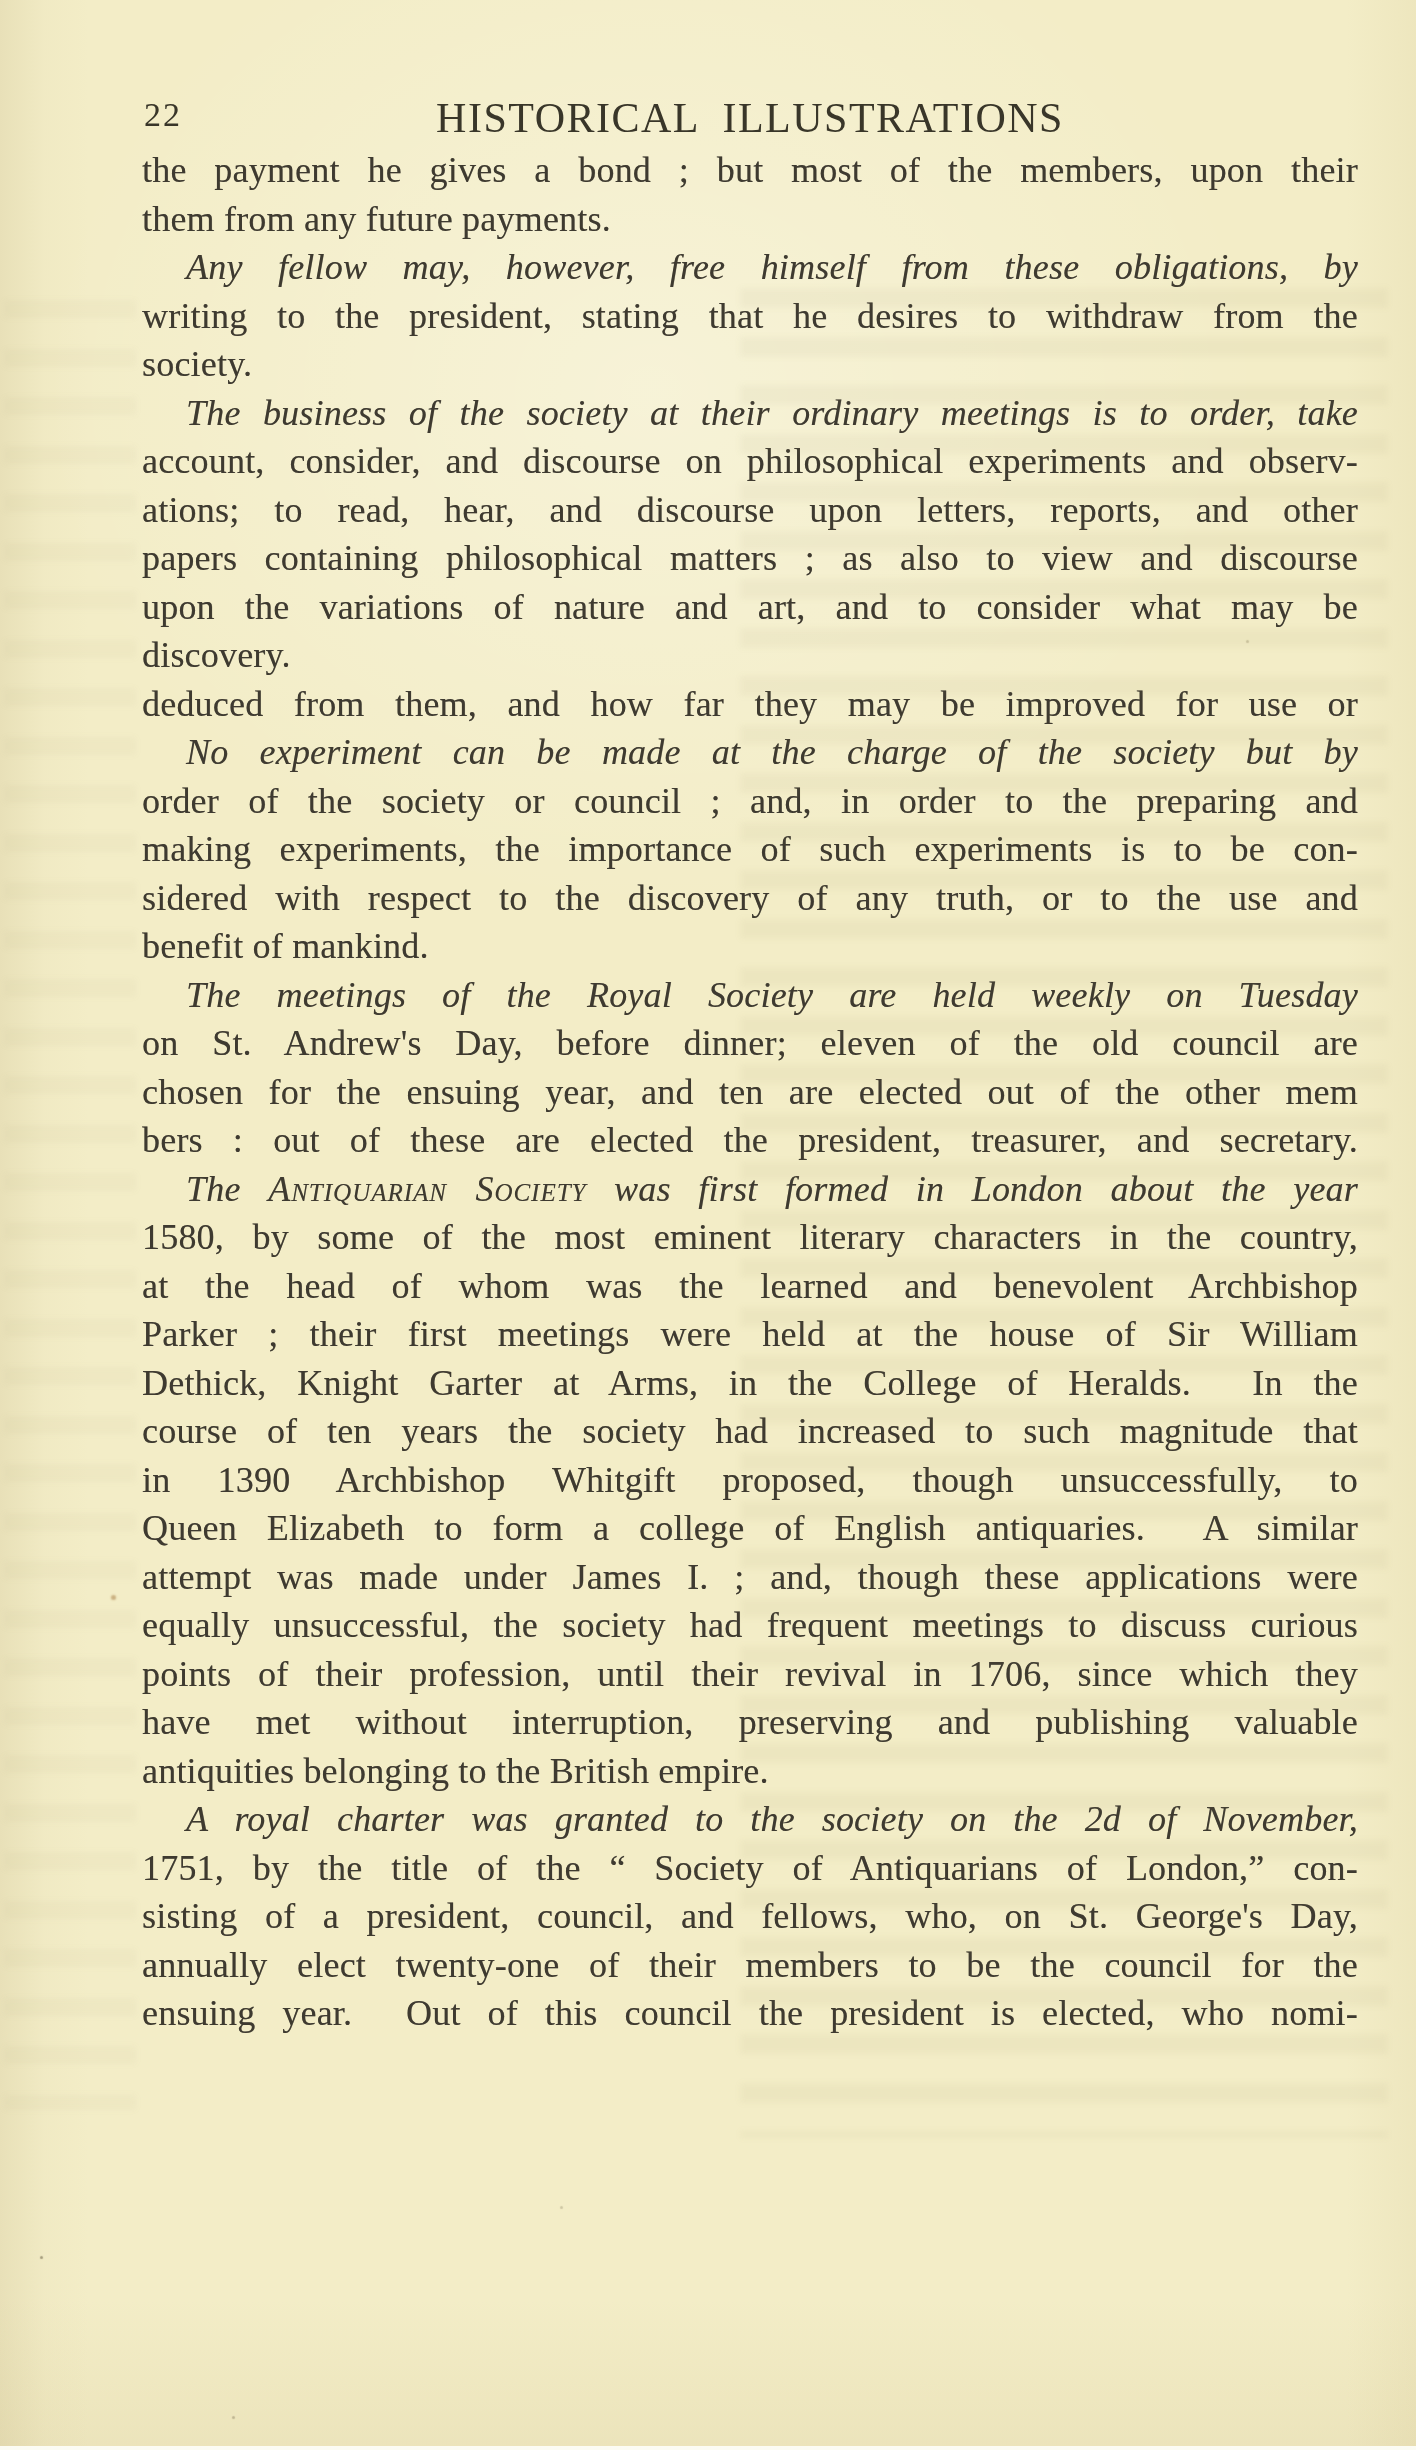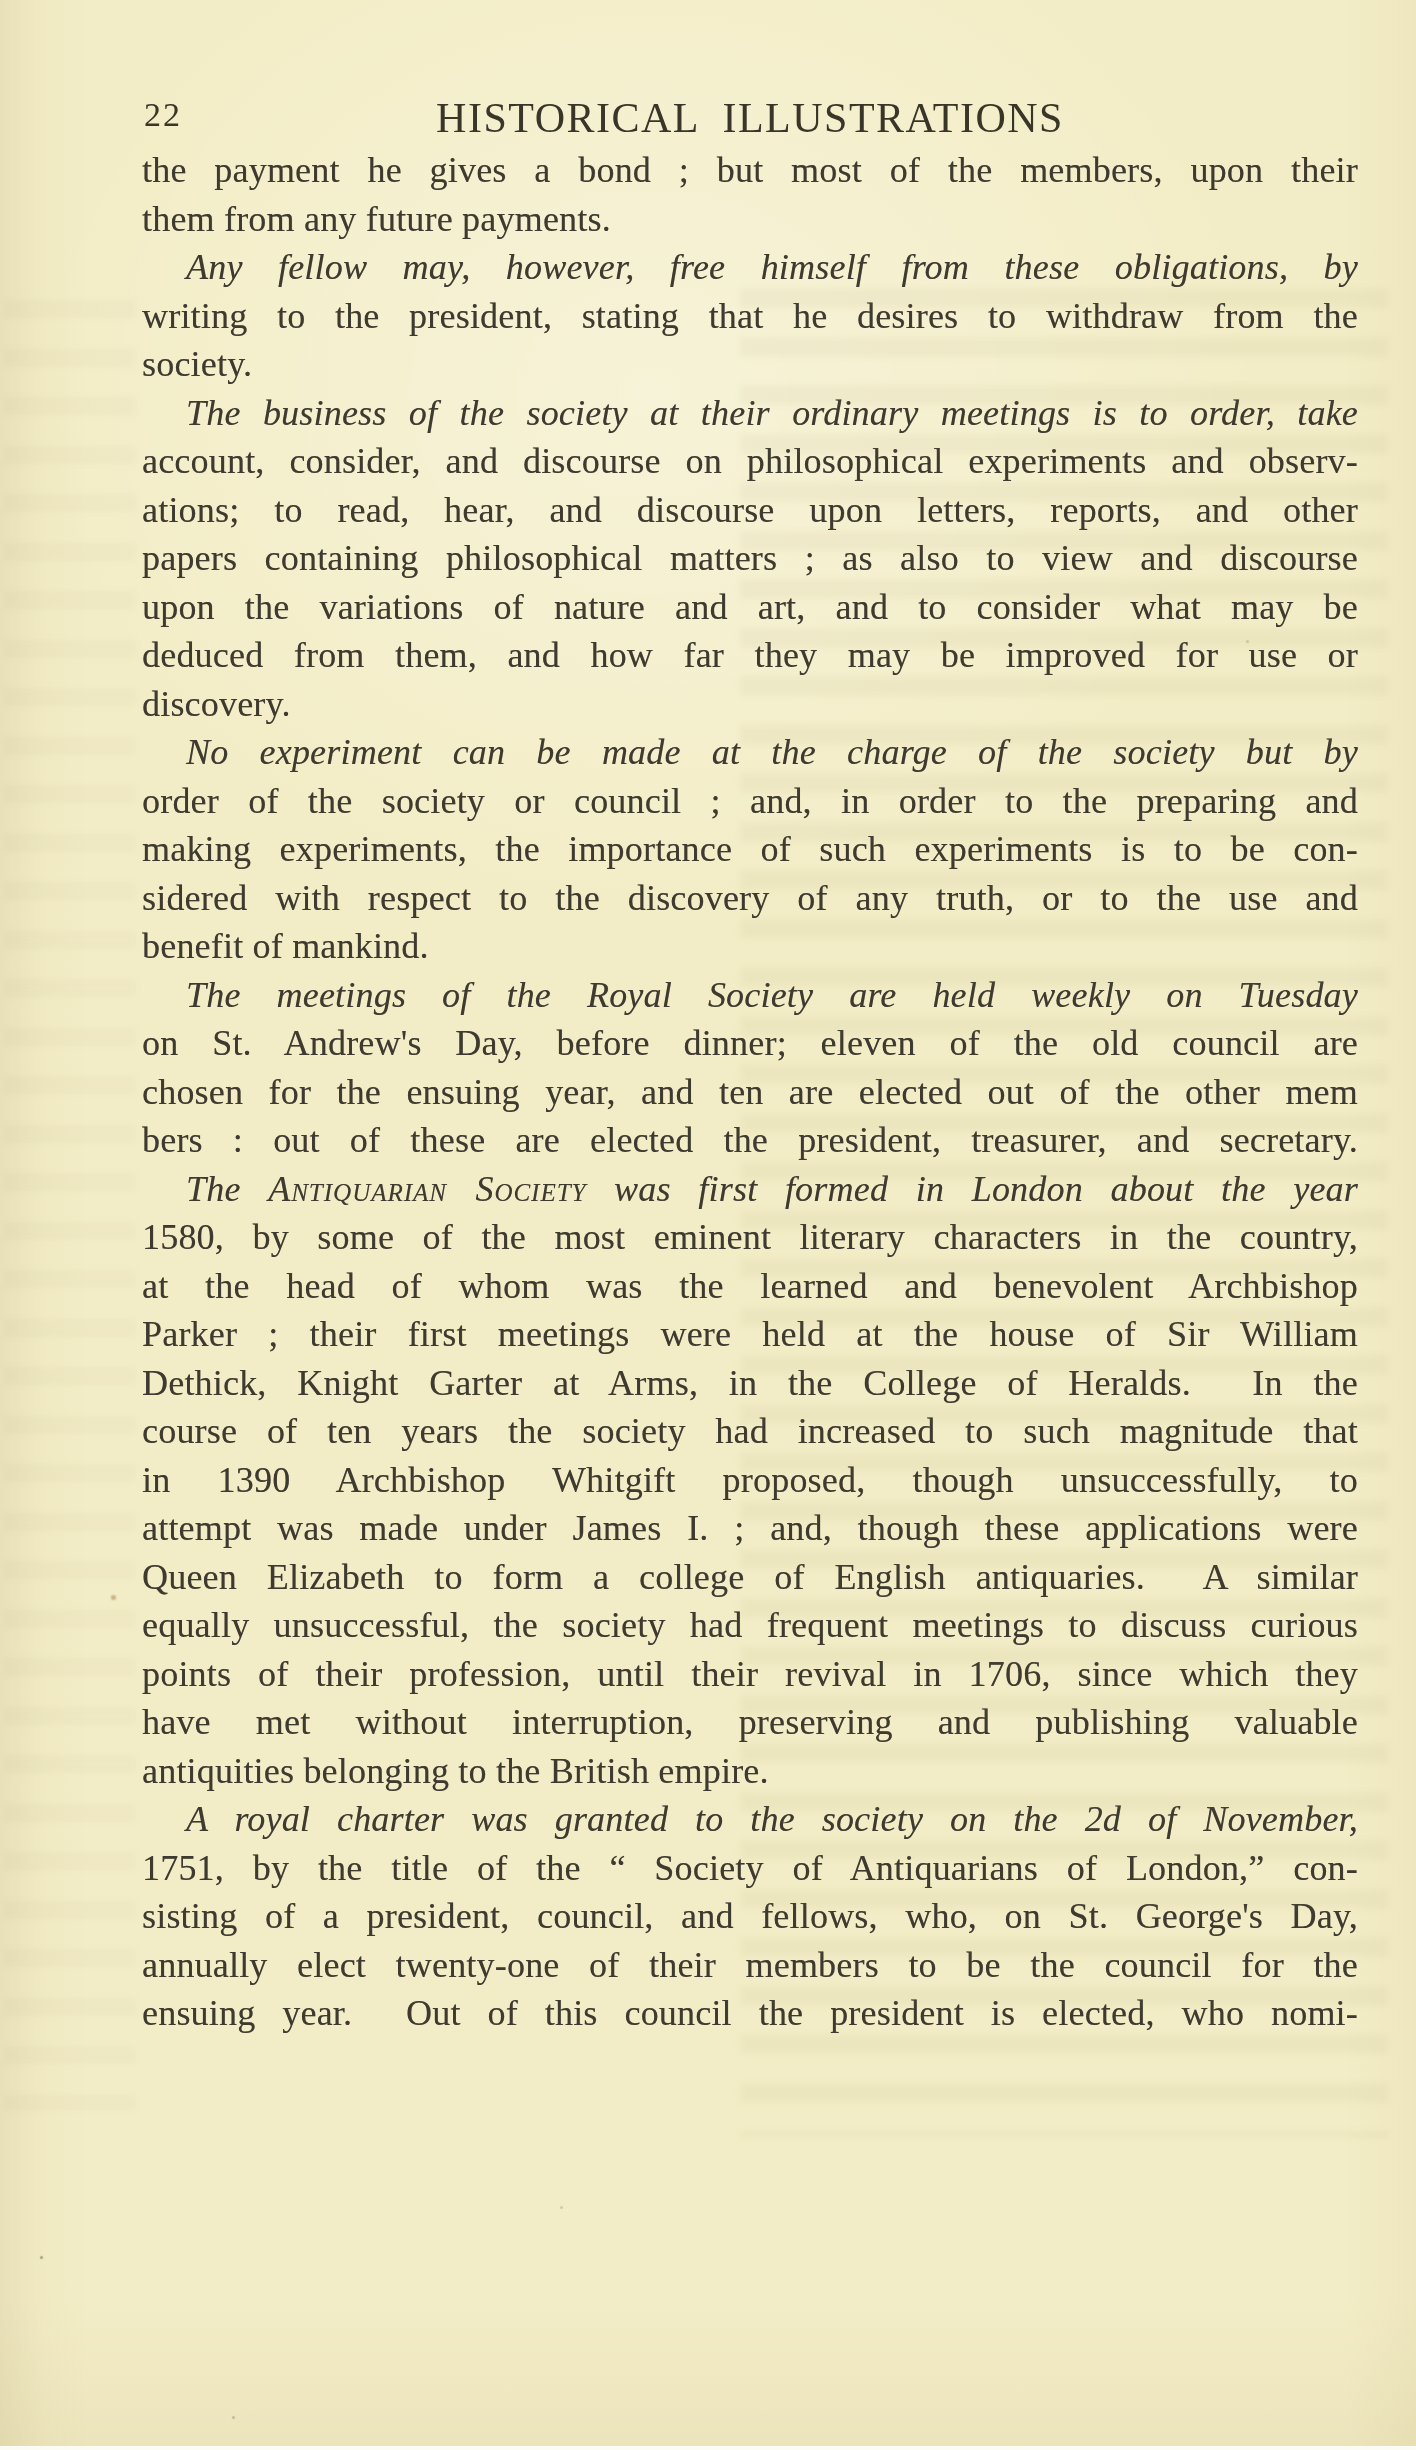--- a/index.html
+++ b/index.html
@@ -63,40 +63,40 @@
       <div class="line">the payment he gives a bond ; but most of the members, upon their</div>
       <div class="line end">them from any future payments.</div>
       <div class="line indent">Any fellow may, however, free himself from these obligations, by</div>
       <div class="line">writing to the president, stating that he desires to withdraw from the</div>
       <div class="line end">society.</div>
       <div class="line indent">The business of the society at their ordinary meetings is to order, take</div>
       <div class="line">account, consider, and discourse on philosophical experiments and observ-</div>
       <div class="line">ations; to read, hear, and discourse upon letters, reports, and other</div>
       <div class="line">papers containing philosophical matters ; as also to view and discourse</div>
       <div class="line">upon the variations of nature and art, and to consider what may be</div>
+      <div class="line end">discovery.</div>
       <div class="line">deduced from them, and how far they may be improved for use or</div>
-      <div class="line end">discovery.</div>
       <div class="line indent">No experiment can be made at the charge of the society but by</div>
       <div class="line">order of the society or council ; and, in order to the preparing and</div>
       <div class="line">making experiments, the importance of such experiments is to be con-</div>
       <div class="line">sidered with respect to the discovery of any truth, or to the use and</div>
       <div class="line end">benefit of mankind.</div>
       <div class="line indent">The meetings of the Royal Society are held weekly on Tuesday</div>
       <div class="line">on St. Andrew's Day, before dinner; eleven of the old council are</div>
       <div class="line">chosen for the ensuing year, and ten are elected out of the other mem</div>
       <div class="line">bers : out of these are elected the president, treasurer, and secretary.</div>
       <div class="line indent"><span>The </span><span class="sc">Antiquarian Society</span><span> was first formed in London about the year</span></div>
       <div class="line">1580, by some of the most eminent literary characters in the country,</div>
       <div class="line">at the head of whom was the learned and benevolent Archbishop</div>
       <div class="line">Parker ; their first meetings were held at the house of Sir William</div>
       <div class="line">Dethick, Knight Garter at Arms, in the College of Heralds.  In the</div>
       <div class="line">course of ten years the society had increased to such magnitude that</div>
       <div class="line">in 1390 Archbishop Whitgift proposed, though unsuccessfully, to</div>
+      <div class="line">Queen Elizabeth to form a college of English antiquaries.  A similar</div>
       <div class="line">attempt was made under James I. ; and, though these applications were</div>
-      <div class="line">Queen Elizabeth to form a college of English antiquaries.  A similar</div>
       <div class="line">equally unsuccessful, the society had frequent meetings to discuss curious</div>
       <div class="line">points of their profession, until their revival in 1706, since which they</div>
       <div class="line">have met without interruption, preserving and publishing valuable</div>
       <div class="line end">antiquities belonging to the British empire.</div>
       <div class="line indent">A royal charter was granted to the society on the 2d of November,</div>
       <div class="line">1751, by the title of the “ Society of Antiquarians of London,” con-</div>
       <div class="line">sisting of a president, council, and fellows, who, on St. George's Day,</div>
       <div class="line">annually elect twenty-one of their members to be the council for the</div>
       <div class="line">ensuing year.  Out of this council the president is elected, who nomi-</div>
     </div>

